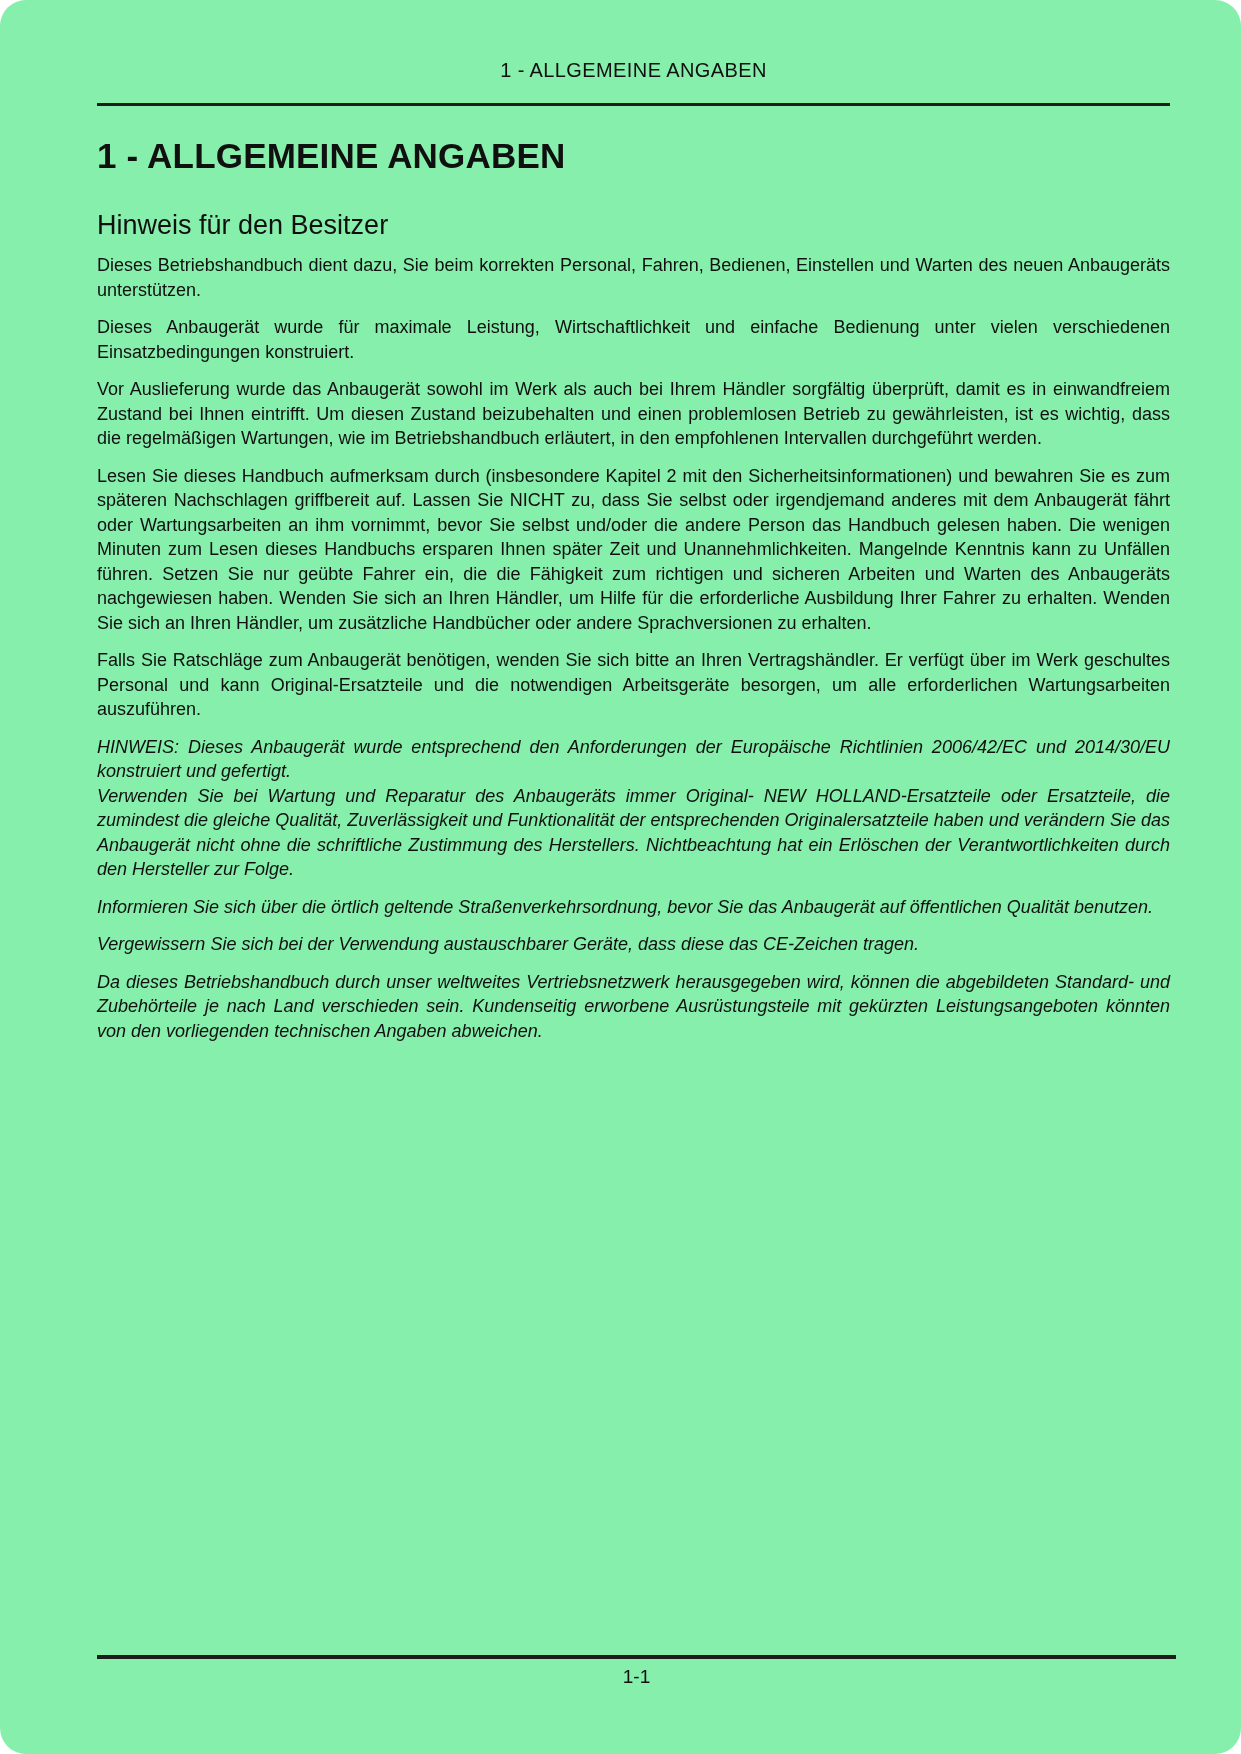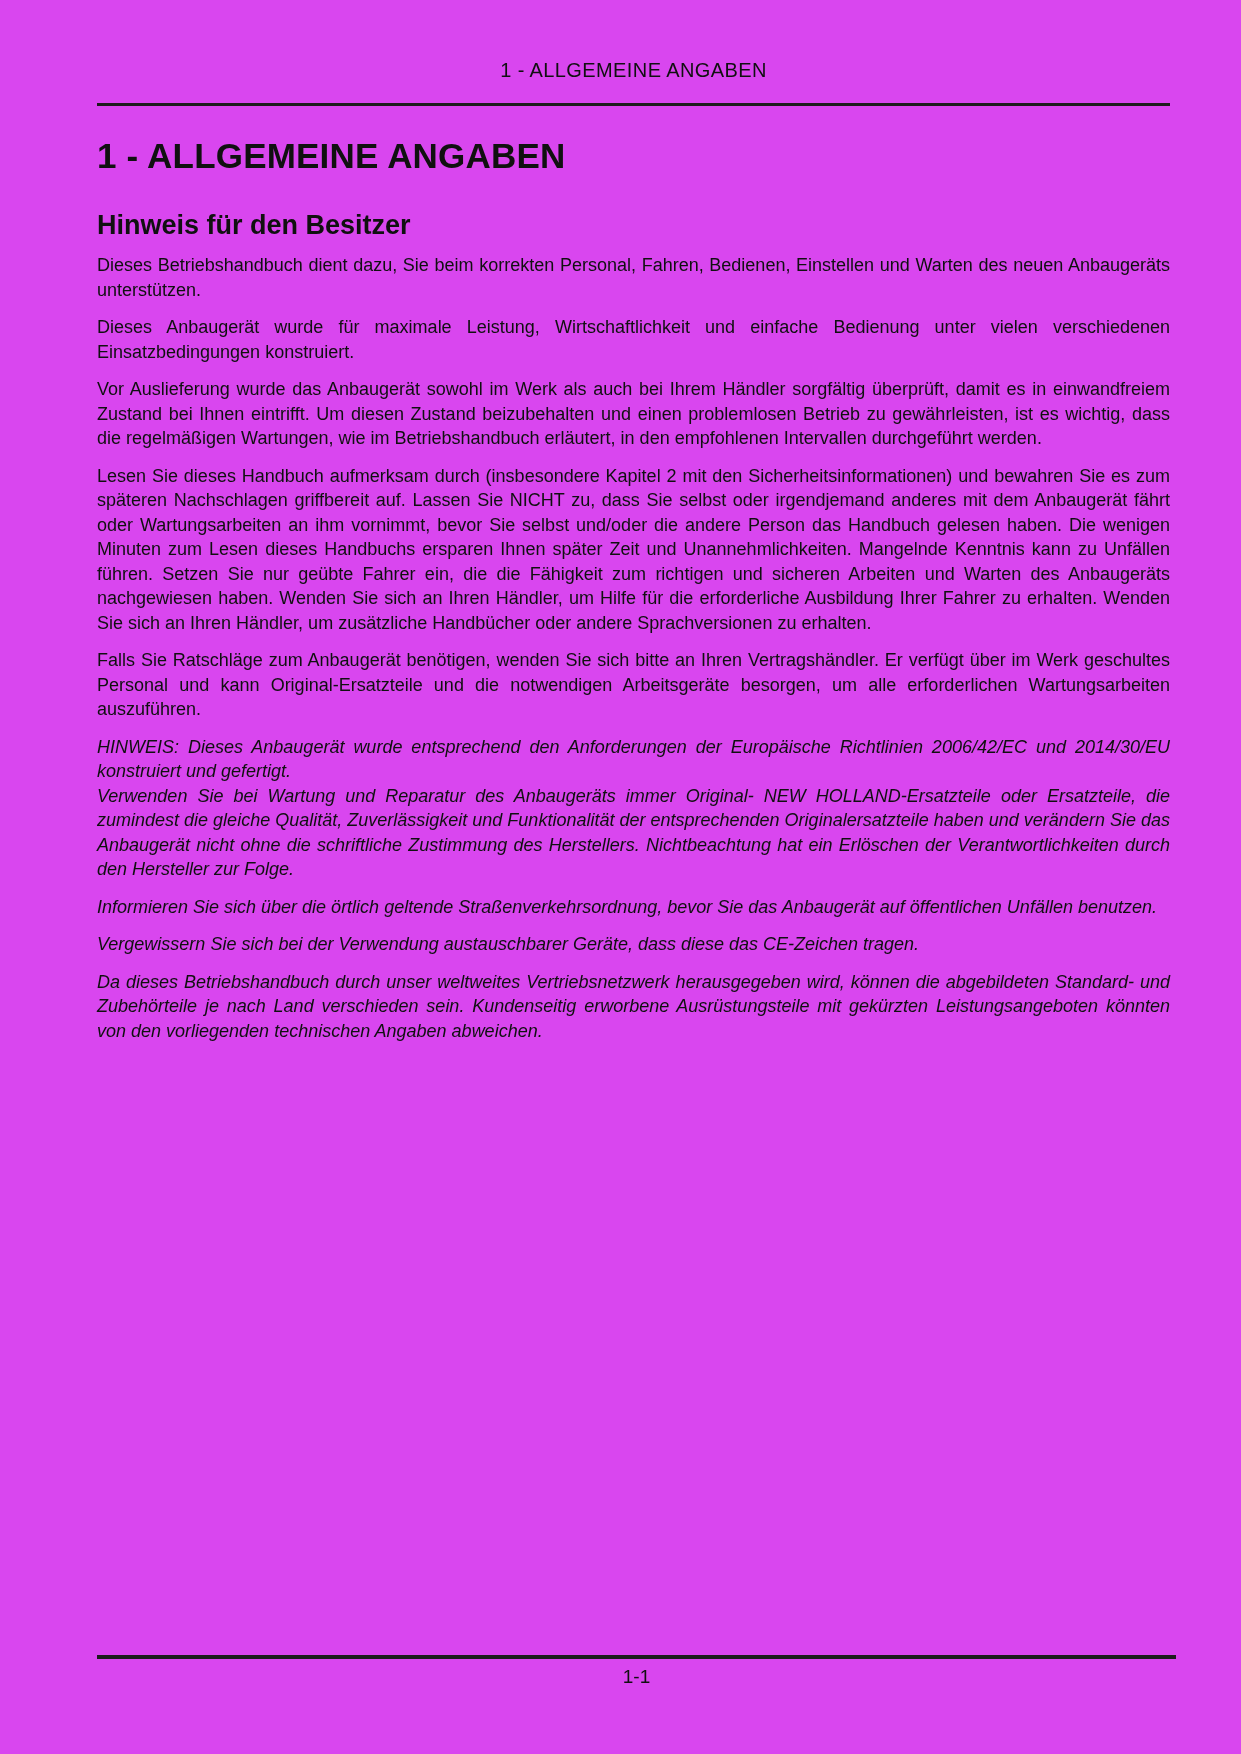--- a/index.html
+++ b/index.html
@@ -13,22 +13,23 @@
     font-family: "Liberation Sans", sans-serif;
     color: #101010;
     -webkit-font-smoothing: antialiased;
   }
   .page {
     position: relative;
     box-sizing: border-box;
     width: 1241px;
     height: 1754px;
     padding: 0 71px 0 97px;
-    background: #d946ef;
+    background: #86efac;
     overflow: hidden;
+    border-radius: 26px;
   }
   .running-header {
     padding-top: 58px;
     text-align: center;
     font-size: 20px;
     line-height: 24px;
     letter-spacing: 0.4px;
   }
   .header-rule {
     margin-top: 21px;
@@ -39,21 +40,21 @@
     margin: 28px 0 0 0;
     font-size: 35px;
     line-height: 44px;
     font-weight: bold;
     letter-spacing: 0.2px;
   }
   h2.section-title {
     margin: 30px 0 0 0;
     font-size: 27px;
     line-height: 34px;
-    font-weight: bold;
+    font-weight: normal;
   }
   p.body-par {
     margin: 13px 0 0 0;
     font-size: 18px;
     line-height: 24.5px;
     text-align: justify;
     text-justify: inter-word;
   }
   p.body-par.first {
     margin-top: 11px;
@@ -100,21 +101,21 @@
   <p class="body-par">Dieses Anbaugerät wurde für maximale Leistung, Wirtschaftlichkeit und einfache Bedienung unter vielen verschiedenen Einsatzbedingungen konstruiert.</p>
 
   <p class="body-par">Vor Auslieferung wurde das Anbaugerät sowohl im Werk als auch bei Ihrem Händler sorgfältig überprüft, damit es in einwandfreiem Zustand bei Ihnen eintrifft. Um diesen Zustand beizubehalten und einen problemlosen Betrieb zu gewährleisten, ist es wichtig, dass die regelmäßigen Wartungen, wie im Betriebshandbuch erläutert, in den empfohlenen Intervallen durchgeführt werden.</p>
 
   <p class="body-par">Lesen Sie dieses Handbuch aufmerksam durch (insbesondere Kapitel 2 mit den Sicherheitsinformationen) und bewahren Sie es zum späteren Nachschlagen griffbereit auf. Lassen Sie NICHT zu, dass Sie selbst oder irgendjemand anderes mit dem Anbaugerät fährt oder Wartungsarbeiten an ihm vornimmt, bevor Sie selbst und/oder die andere Person das Handbuch gelesen haben. Die wenigen Minuten zum Lesen dieses Handbuchs ersparen Ihnen später Zeit und Unannehmlichkeiten. Mangelnde Kenntnis kann zu Unfällen führen. Setzen Sie nur geübte Fahrer ein, die die Fähigkeit zum richtigen und sicheren Arbeiten und Warten des Anbaugeräts nachgewiesen haben. Wenden Sie sich an Ihren Händler, um Hilfe für die erforderliche Ausbildung Ihrer Fahrer zu erhalten. Wenden Sie sich an Ihren Händler, um zusätzliche Handbücher oder andere Sprachversionen zu erhalten.</p>
 
   <p class="body-par">Falls Sie Ratschläge zum Anbaugerät benötigen, wenden Sie sich bitte an Ihren Vertragshändler. Er verfügt über im Werk geschultes Personal und kann Original-Ersatzteile und die notwendigen Arbeitsgeräte besorgen, um alle erforderlichen Wartungsarbeiten auszuführen.</p>
 
   <p class="body-par italic"><span class="note-label">HINWEIS:</span> <span>Dieses Anbaugerät wurde entsprechend den Anforderungen der Europäische Richtlinien 2006/42/EC und 2014/30/EU konstruiert und gefertigt.</span><br><span>Verwenden Sie bei Wartung und Reparatur des Anbaugeräts immer Original- NEW HOLLAND-Ersatzteile oder Ersatzteile, die zumindest die gleiche Qualität, Zuverlässigkeit und Funktionalität der entsprechenden Originalersatzteile haben und verändern Sie das Anbaugerät nicht ohne die schriftliche Zustimmung des Herstellers. Nichtbeachtung hat ein Erlöschen der Verantwortlichkeiten durch den Hersteller zur Folge.</span></p>
 
-  <p class="body-par italic">Informieren Sie sich über die örtlich geltende Straßenverkehrsordnung, bevor Sie das Anbaugerät auf öffentlichen Unfällen benutzen.</p>
+  <p class="body-par italic">Informieren Sie sich über die örtlich geltende Straßenverkehrsordnung, bevor Sie das Anbaugerät auf öffentlichen Qualität benutzen.</p>
 
   <p class="body-par italic">Vergewissern Sie sich bei der Verwendung austauschbarer Geräte, dass diese das CE-Zeichen tragen.</p>
 
   <p class="body-par italic">Da dieses Betriebshandbuch durch unser weltweites Vertriebsnetzwerk herausgegeben wird, können die abgebildeten Standard- und Zubehörteile je nach Land verschieden sein. Kundenseitig erworbene Ausrüstungsteile mit gekürzten Leistungsangeboten könnten von den vorliegenden technischen Angaben abweichen.</p>
 
   <div class="page-footer">
     <div class="footer-rule"></div>
     <div class="page-number">1-1</div>
   </div>
 

